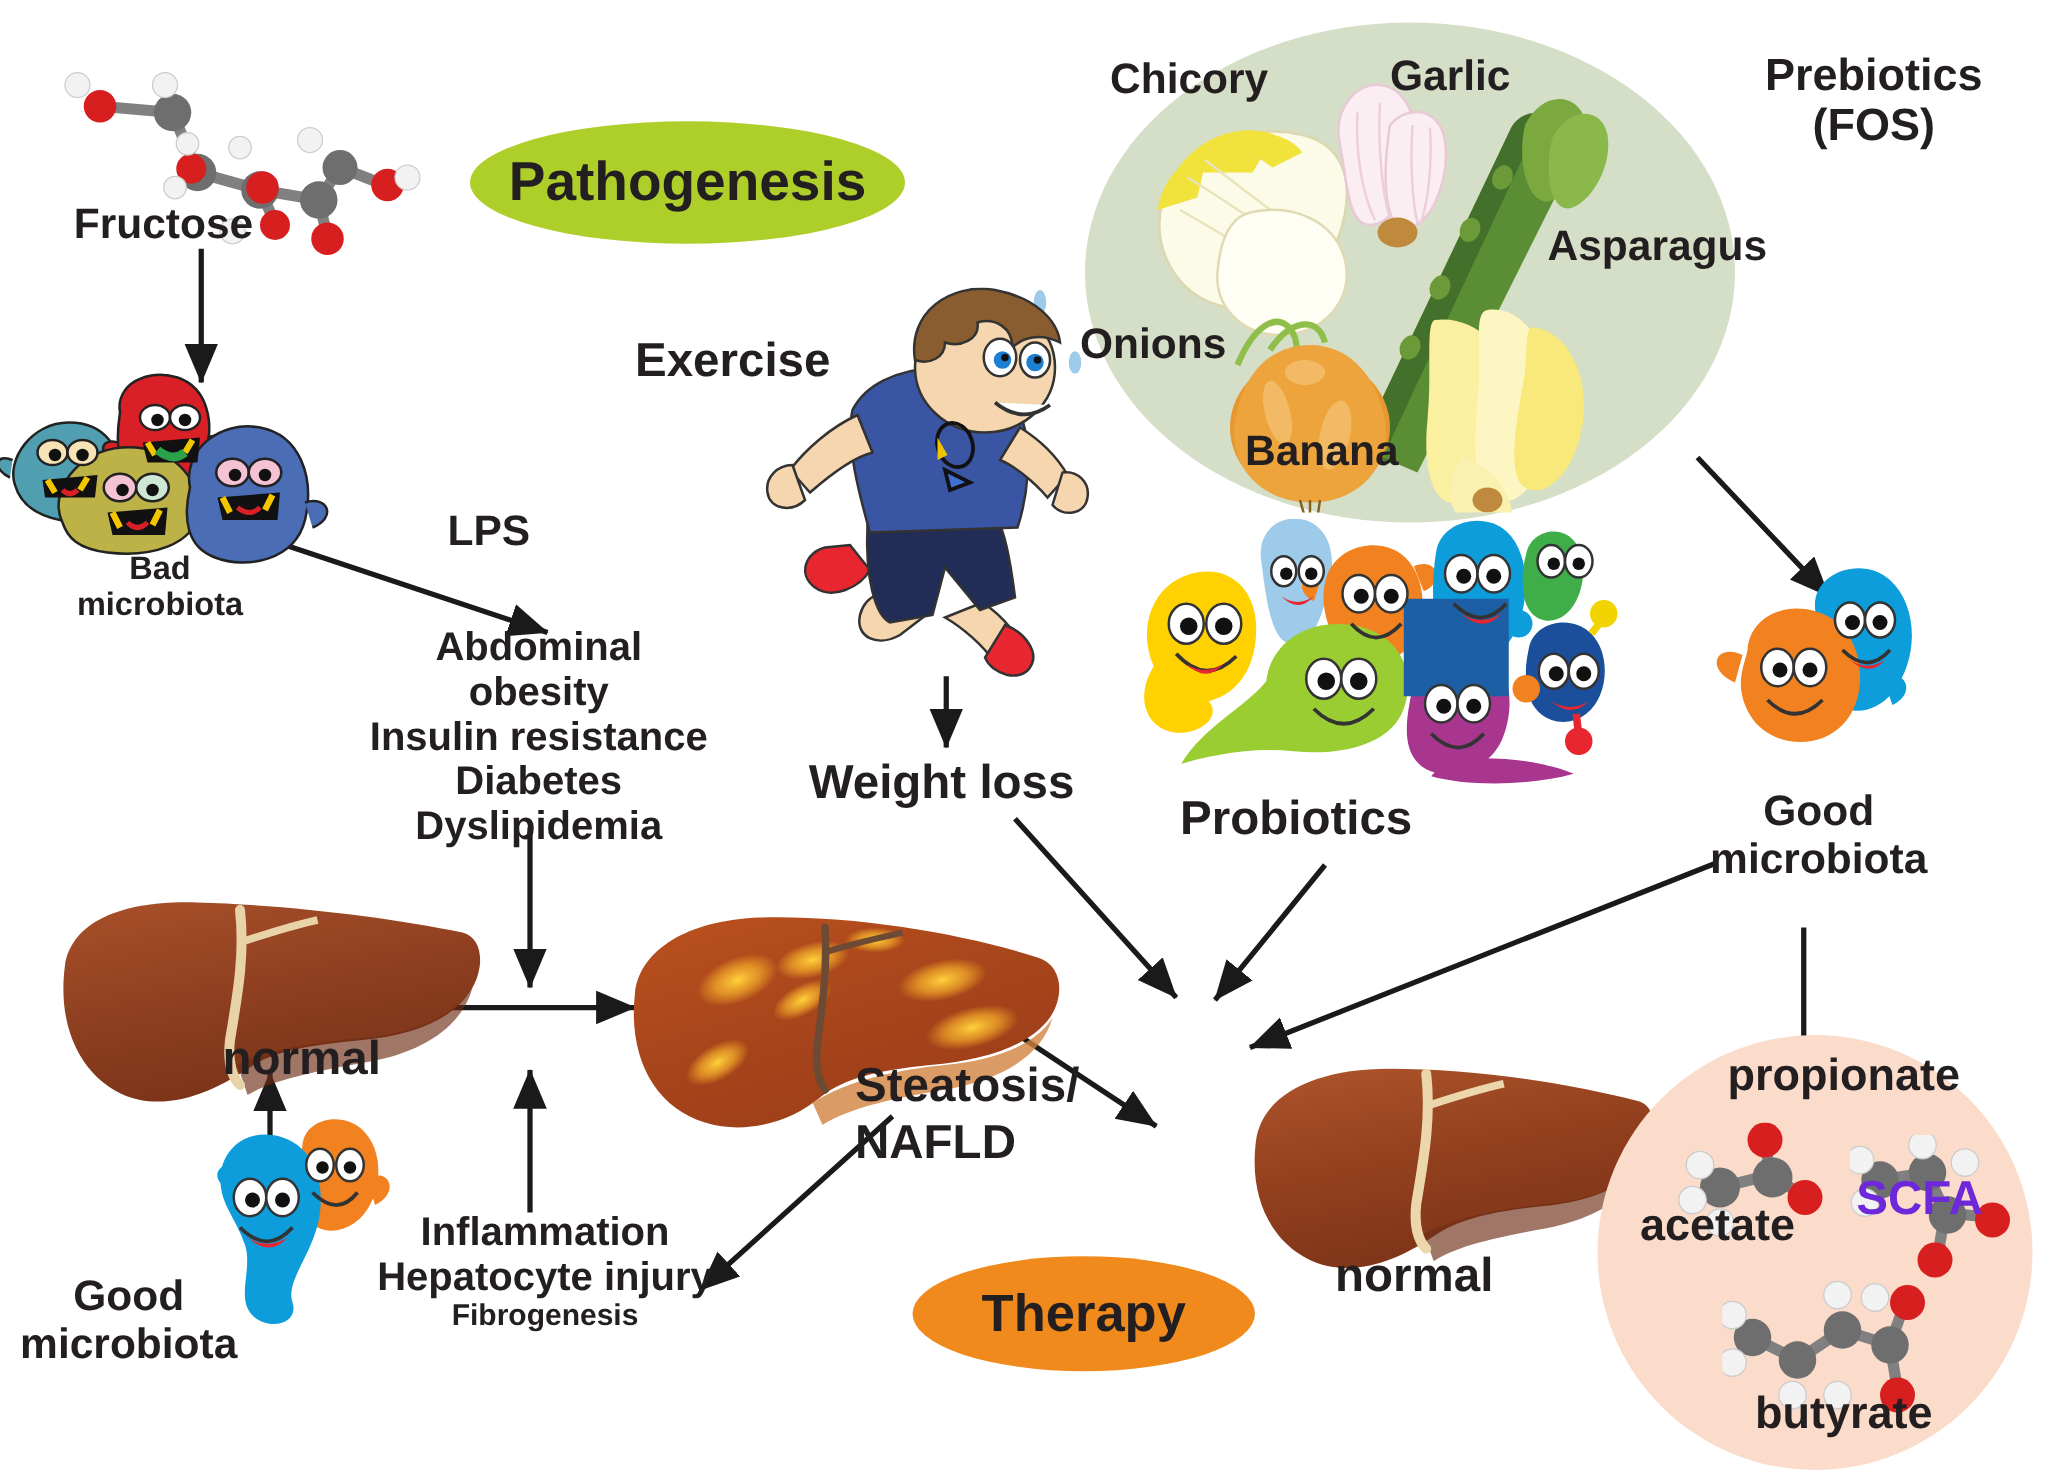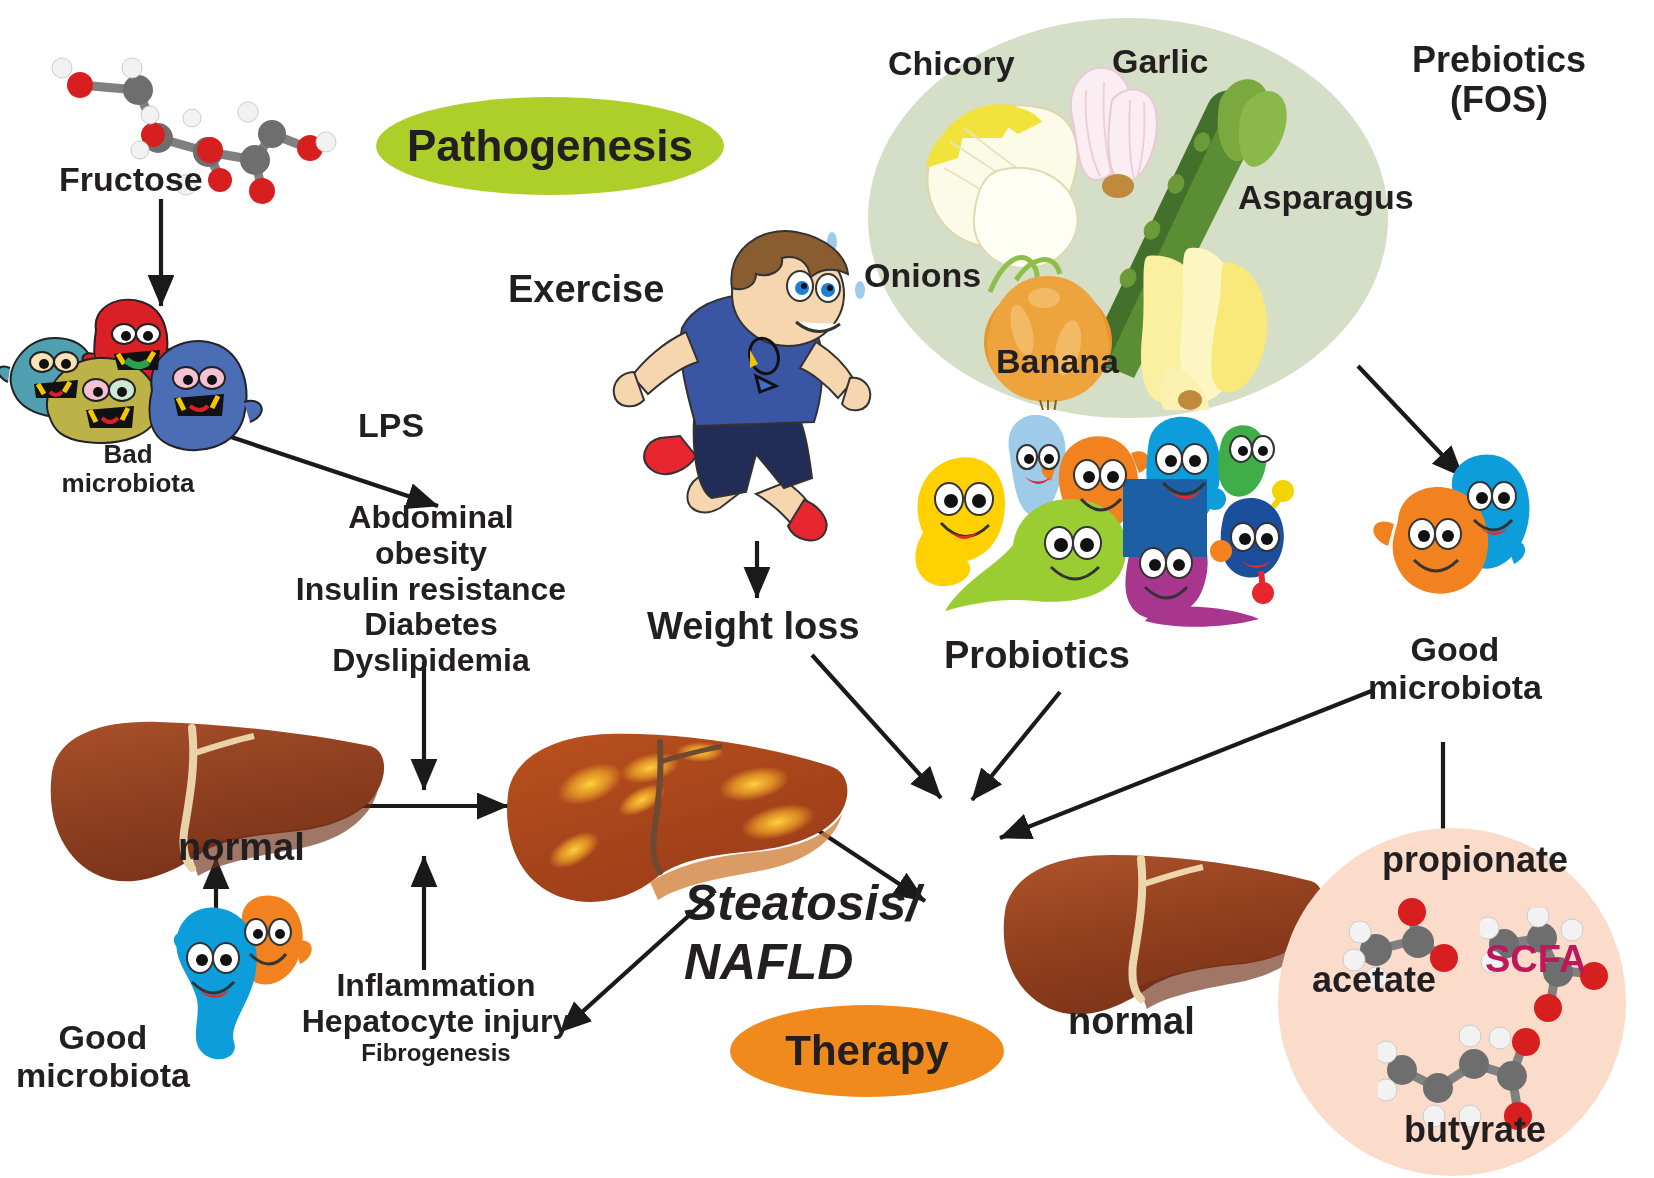--- a/index.html
+++ b/index.html
@@ -459,21 +459,21 @@
       <ellipse cx="278" cy="100" rx="38" ry="16" fill="url(#fat)" transform="rotate(-14 278 100)"></ellipse>
       <ellipse cx="74" cy="128" rx="28" ry="14" fill="url(#fat)" transform="rotate(-30 74 128)"></ellipse>
       <ellipse cx="200" cy="30" rx="24" ry="10" fill="url(#fat)"></ellipse>
     </g>
     <path d="M150,160 C180,142 216,134 256,130 C300,126 330,112 342,92
              C334,122 302,142 254,150 C214,157 180,164 158,178 Z" fill="#d1823d" opacity="0.8"></path>
     <path d="M160,20 C162,54 158,82 154,112 C152,130 154,142 160,150" fill="none" stroke="#6d4a33" stroke-width="6" stroke-linecap="round"></path>
     <path d="M160,40 C184,32 206,28 222,24" fill="none" stroke="#6d4a33" stroke-width="5"></path>
   </svg>
 
-  <div class="lbl" style="left:684px;top:874px;font-size:50px;line-height:1.18;font-style:italic;">Steatosis/
+  <div class="lbl" style="left:684px;top:847px;font-size:38px;line-height:1.18;">Steatosis/
 NAFLD</div>
 
   <div class="pill" style="left:730px;top:1005px;width:274px;height:92px;background:#f08a1d;font-size:42px;">
     <span>Therapy</span>
   </div>
 
   <svg style="position:absolute;left:995px;top:845px;width:330px;height:200px;" viewBox="0 0 330 200">
     <defs>
       <linearGradient id="lv3" x1="0" y1="0" x2="0.4" y2="1">
         <stop offset="0" stop-color="#ad552c"></stop>
@@ -545,16 +545,16 @@
     <circle cx="8" cy="32" r="11" fill="#f2f2f2" stroke="#ccc"></circle>
     <circle cx="8" cy="70" r="11" fill="#f2f2f2" stroke="#ccc"></circle>
     <circle cx="56" cy="96" r="11" fill="#f2f2f2" stroke="#ccc"></circle>
     <circle cx="92" cy="96" r="11" fill="#f2f2f2" stroke="#ccc"></circle>
     <circle cx="92" cy="16" r="11" fill="#f2f2f2" stroke="#ccc"></circle>
     <circle cx="122" cy="18" r="11" fill="#f2f2f2" stroke="#ccc"></circle>
   </svg>
 
   <div class="lbl" style="left:1382px;top:840px;font-size:36px;">propionate</div>
   <div class="lbl" style="left:1312px;top:960px;font-size:36px;">acetate</div>
-  <div class="lbl" style="left:1485px;top:938px;font-size:38px;color:#be185d;">SCFA</div>
+  <div class="lbl" style="left:1485px;top:938px;font-size:38px;color:#6d28d9;">SCFA</div>
   <div class="lbl" style="left:1404px;top:1110px;font-size:36px;">butyrate</div>
 
 </div>
 
 </body></html>

